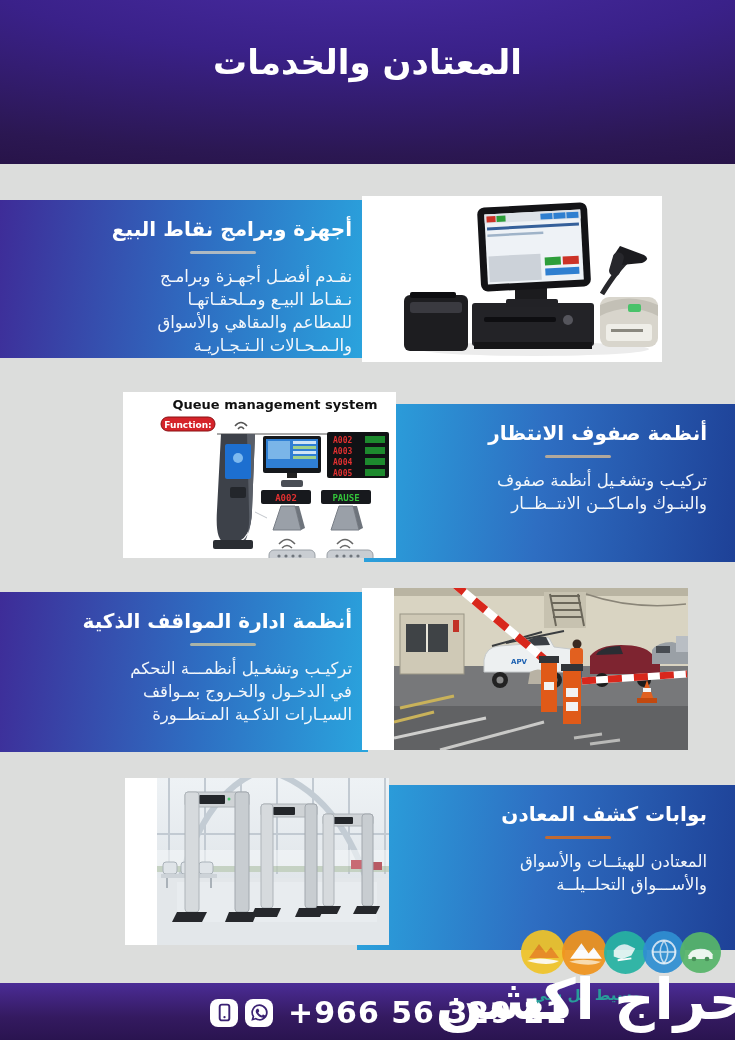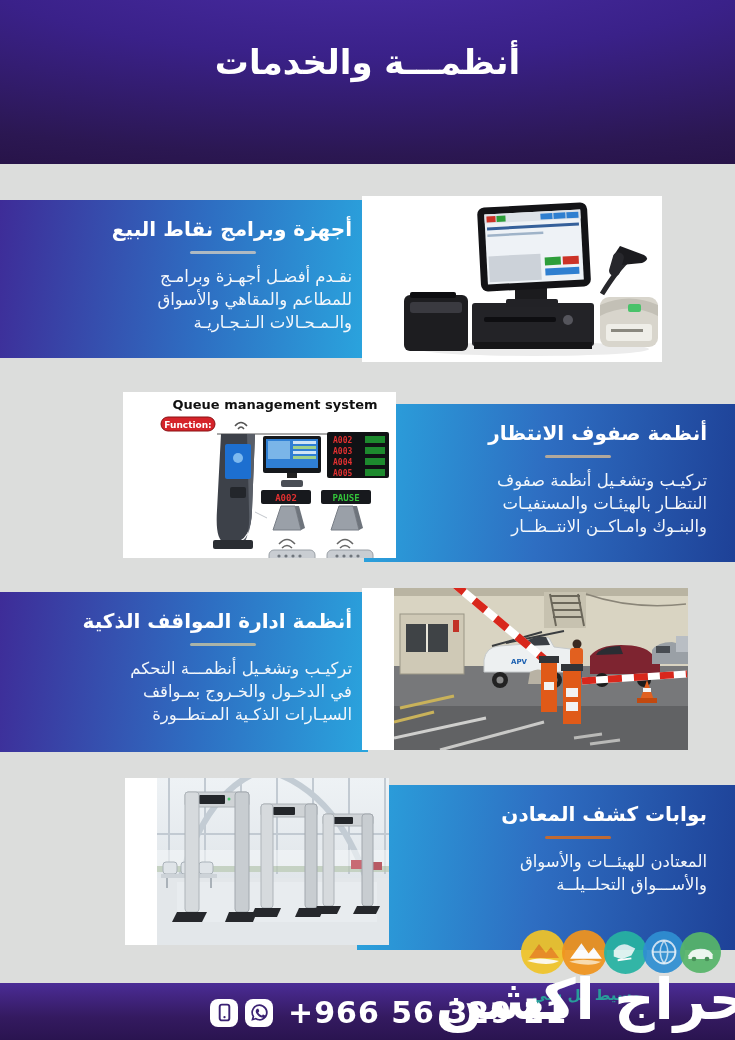--- a/index.html
+++ b/index.html
@@ -47,28 +47,29 @@
     font-size:15px;font-weight:bold;direction:rtl;opacity:.95;text-align:center;}
   .wm-big{position:absolute;right:-14px;top:967px;z-index:8;color:#ffffff;
     font-size:56px;font-weight:bold;direction:rtl;white-space:nowrap;}
 </style>
 </head>
 <body>
 
 <div class="page">
 
   <div class="header">
-    <div class="header-title">أنظمـــة والخدمات</div>
+    <div class="header-title">المعتادن والخدمات</div>
   </div>
 
   <div class="card grad-a pad-a sec1" style="left:0;top:200px;width:368px;height:158px;">
     <div class="card-title">أجهزة وبرامج نقاط البيع</div>
     <div class="divider"></div>
     <div class="card-body">
       <div>نقـدم أفضـل أجهـزة وبرامـج</div>
+      <div>نـقـاط البيـع ومـلحقـاتهـا</div>
       <div>للمطاعم والمقاهي والأسواق</div>
       <div>والـمـحـالات الـتـجـاريـة</div>
     </div>
   </div>
   <div class="img-panel" style="left:362px;top:196px;width:268px;height:166px;">
     <svg viewBox="0 0 268 166">
       <ellipse cx="140" cy="153" rx="115" ry="7" fill="#ececec"></ellipse>
 
       <rect x="10" y="99" width="64" height="56" rx="6" fill="#1d1d20"></rect>
       <rect x="16" y="96" width="46" height="6" rx="2" fill="#0d0d10"></rect>
@@ -109,21 +110,20 @@
       <rect x="217" y="133" width="32" height="3" fill="#8a887f"></rect>
       <rect x="234" y="108" width="13" height="8" rx="2" fill="#49c26a"></rect>
     </svg>
   </div>
 
   <div class="card grad-b pad-b sec2" style="left:364px;top:404px;width:371px;height:158px;">
     <div class="card-title">أنظمة صفوف الانتظار</div>
     <div class="divider"></div>
     <div class="card-body">
       <div>تركيـب وتشغـيل أنظمة صفوف</div>
-      <div>النتظـار بالهيئـات والمستفيـات</div>
       <div>والبنـوك وامـاكــن الانتــظــار</div>
     </div>
   </div>
   <div class="img-panel" style="left:123px;top:392px;width:241px;height:166px;">
     <svg viewBox="0 0 241 166">
       <text x="120" y="17" text-anchor="middle" font-size="13" font-weight="bold" fill="#111">Queue management system</text>
       <rect x="6" y="25" width="54" height="14" rx="7" fill="#d5232a" stroke="#8a1013"></rect>
       <text x="33" y="35.5" text-anchor="middle" font-size="9" font-weight="bold" fill="#fff">Function:</text>
       <path d="M80 34 q6 -7 12 0 M83 37 q3 -4 6 0" stroke="#555" stroke-width="1.5" fill="none"></path>
       <line x1="62" y1="42" x2="232" y2="42" stroke="#aaa" stroke-width="2"></line>

